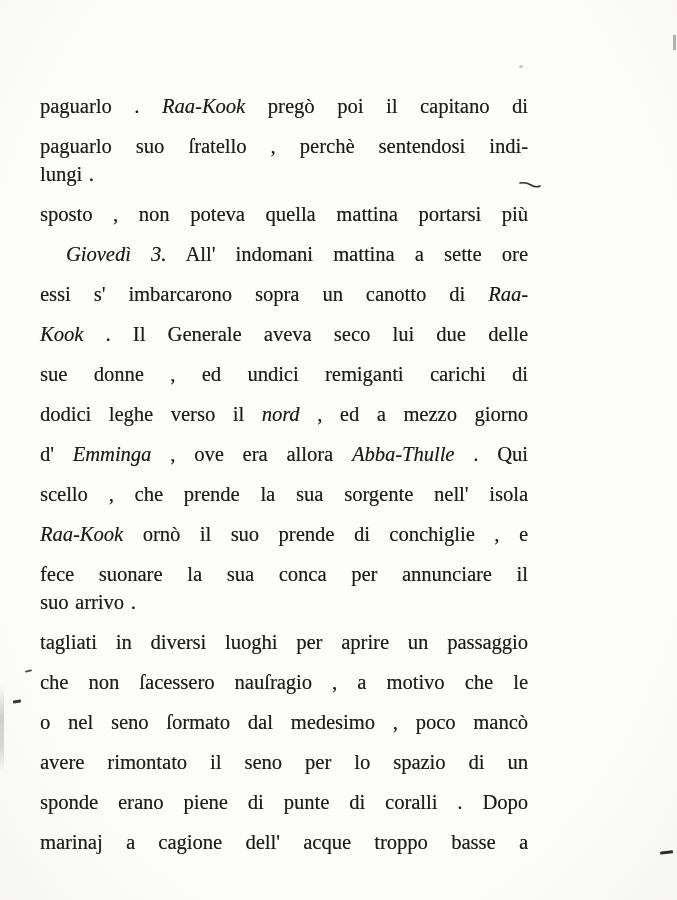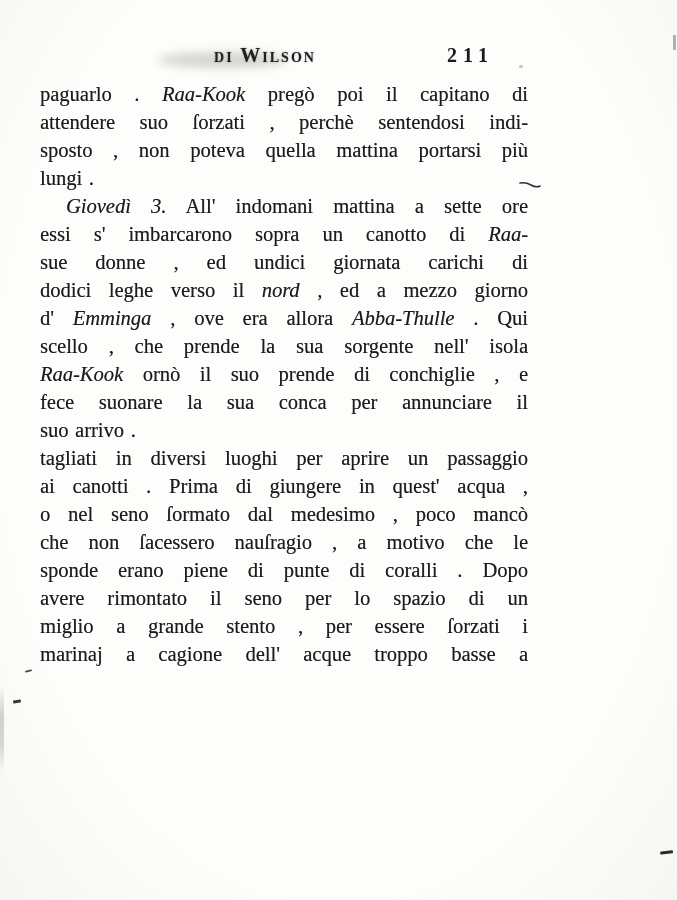--- a/index.html
+++ b/index.html
@@ -48,67 +48,61 @@
     line-height:28px;
     word-spacing:1.5px;
     text-shadow:0.25px 0.25px 0.35px rgba(25,25,25,0.55);
   }
   .line{
     height:28px;
     text-align:justify;
     text-align-last:left;
     white-space:normal;
   }
-  .line.j{text-align-last:justify;}
+  .line.j{text-align-last:justify;margin-top:12px;}
   .line.ind{text-indent:26px;}
   .it{font-style:italic;}
   
   .artifact{position:absolute;pointer-events:none;}
   .right-squiggle{left:519px;top:180px;}
   .left-dash-1{left:25px;top:670px;width:7px;height:2px;background:#4a4a4a;transform:rotate(-14deg);border-radius:1px;}
   .left-dash-2{left:13px;top:700px;width:8px;height:3px;background:#383838;transform:rotate(-8deg);border-radius:1px;}
   .left-streak{left:0;top:686px;width:4px;height:86px;
     background:linear-gradient(180deg, rgba(60,60,60,0) 0%, rgba(60,60,60,0.22) 35%, rgba(60,60,60,0.18) 70%, rgba(60,60,60,0) 100%);
     filter:blur(0.6px);}
   .bottom-right-dash{left:660px;top:851px;width:13px;height:3px;background:#2c2c2c;transform:rotate(-7deg);border-radius:2px 1px 1px 2px;}
   .top-right-sliver{left:673px;top:35px;width:2.5px;height:15px;background:rgba(40,40,40,0.35);filter:blur(0.5px);}
   .header-speck{left:519px;top:65px;width:4px;height:3px;background:rgba(90,90,90,0.35);border-radius:50%;filter:blur(0.7px);}
 </style>
 </head>
 <body>
 
 <div class="page">
 
-  <div class="header">
-    <div class="header-smudge"></div>
-    <div class="running-title">di Wilson</div>
-    <div class="page-number">211</div>
-  </div>
 
   <div class="text-block" id="text-block">
       <div class="line j"><span>paguarlo . </span><span class="it">Raa-Kook</span><span> pregò poi il capitano di</span></div>
-      <div class="line j"><span>attendere suo ſorzati , perchè sentendosi indi-</span></div>
+      <div class="line j"><span>paguarlo suo ſratello , perchè sentendosi indi-</span></div>
+      <div class="line"><span>lungi .</span></div>
       <div class="line j"><span>sposto , non poteva quella mattina portarsi più</span></div>
-      <div class="line"><span>lungi .</span></div>
       <div class="line j ind"><span class="it">Giovedì 3.</span><span> All' indomani mattina a sette ore</span></div>
       <div class="line j"><span>essi s' imbarcarono sopra un canotto di </span><span class="it">Raa-</span></div>
-      <div class="line j"><span>sue donne , ed undici giornata carichi di</span></div>
+      <div class="line j"><span class="it">Kook</span><span> . Il Generale aveva seco lui due delle</span></div>
+      <div class="line j"><span>sue donne , ed undici remiganti carichi di</span></div>
       <div class="line j"><span>dodici leghe verso il </span><span class="it">nord</span><span> , ed a mezzo giorno</span></div>
       <div class="line j"><span>d' </span><span class="it">Emminga</span><span> , ove era allora </span><span class="it">Abba-Thulle</span><span> . Qui</span></div>
       <div class="line j"><span>scello , che prende la sua sorgente nell' isola</span></div>
       <div class="line j"><span class="it">Raa-Kook</span><span> ornò il suo prende di conchiglie , e</span></div>
       <div class="line j"><span>fece suonare la sua conca per annunciare il</span></div>
       <div class="line"><span>suo arrivo .</span></div>
       <div class="line j"><span>tagliati in diversi luoghi per aprire un passaggio</span></div>
-      <div class="line j"><span>ai canotti . Prima di giungere in quest' acqua ,</span></div>
+      <div class="line j"><span>che non ſacessero nauſragio , a motivo che le</span></div>
       <div class="line j"><span>o nel seno ſormato dal medesimo , poco mancò</span></div>
-      <div class="line j"><span>che non ſacessero nauſragio , a motivo che le</span></div>
+      <div class="line j"><span>avere rimontato il seno per lo spazio di un</span></div>
       <div class="line j"><span>sponde erano piene di punte di coralli . Dopo</span></div>
-      <div class="line j"><span>avere rimontato il seno per lo spazio di un</span></div>
-      <div class="line j"><span>miglio a grande stento , per essere ſorzati i</span></div>
       <div class="line j"><span>marinaj a cagione dell' acque troppo basse a</span></div>
     </div>
 
   <svg class="artifact right-squiggle" width="22" height="10" viewBox="0 0 22 10">
     <path d="M1,3 Q7,2 12,5 T21,6" stroke="#2e2e2e" stroke-width="1.6" fill="none" stroke-linecap="round"></path>
   </svg>
   <div class="artifact left-dash-1"></div>
   <div class="artifact left-dash-2"></div>
   <div class="artifact left-streak"></div>
   <div class="artifact bottom-right-dash"></div>

